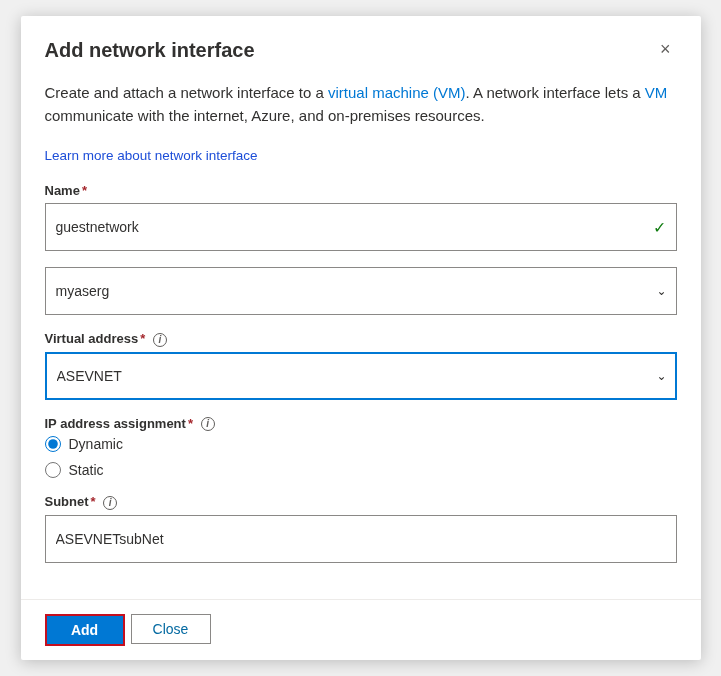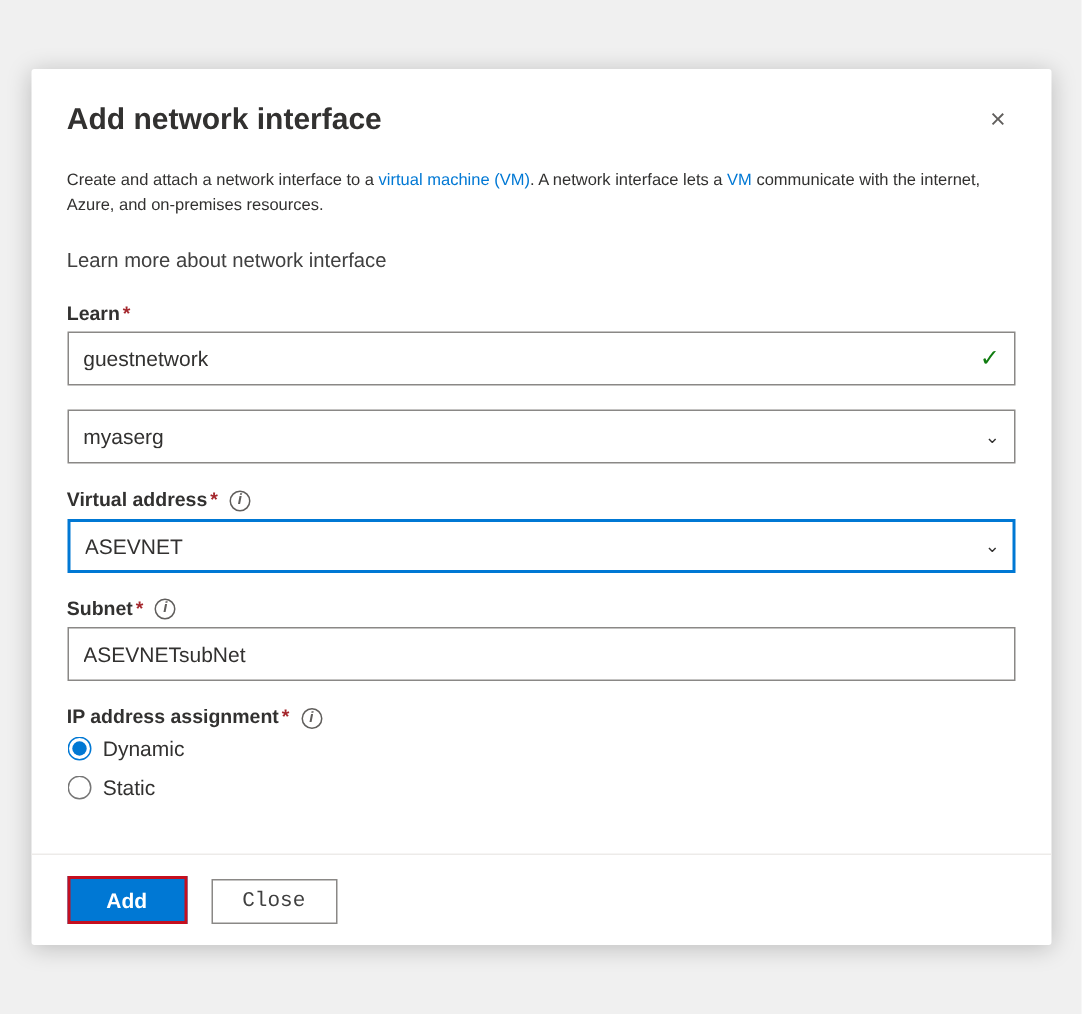--- a/index.html
+++ b/index.html
@@ -39,28 +39,28 @@
       cursor: pointer;
       font-size: 18px;
       color: #605e5c;
       padding: 4px 6px;
       line-height: 1;
     }
     .dialog-body {
       padding: 4px 24px 20px 24px;
     }
     .description {
-      font-size: 11px;
+      font-size: 15px;
       color: #323130;
       line-height: 1.5;
       margin-bottom: 21px;
     }
     .learn-link {
       display: block;
-      color: #404040;
+      color: #1d4ed8;
       text-decoration: none;
       font-size: 13.5px;
       margin-bottom: 20px;
       cursor: pointer;
     }
     .form-group {
       margin-bottom: 16px;
     }
     .form-label {
       display: block;
@@ -85,21 +85,21 @@
       color: #605e5c;
       margin-left: 4px;
       cursor: pointer;
       font-style: italic;
       font-weight: bold;
       vertical-align: middle;
       line-height: 1;
     }
     .form-input {
       width: 100%;
-      height: 36px;
+      height: 48px;
       border: 1px solid #8a8886;
       padding: 0 10px;
       font-size: 14px;
       color: #323130;
       background: #ffffff;
       outline: none;
       font-family: inherit;
     }
     .form-input.valid {
       border-color: #8a8886;
@@ -154,65 +154,65 @@
       accent-color: #0078d4;
       cursor: pointer;
     }
     .radio-label {
       font-size: 14px;
       color: #323130;
       cursor: pointer;
     }
     .dialog-footer {
       display: flex;
-      align-items: flex-end;
+      align-items: flex-start;
       padding: 14px 24px;
       border-top: 1px solid #edebe9;
-      gap: 16px;
+      gap: 6px;
     }
     .btn-primary {
       background: #0078d4;
       color: #ffffff;
       border: 2px solid #c50f1f;
       padding: 6px 20px;
       font-size: 14px;
       font-weight: 600;
       cursor: pointer;
       font-family: inherit;
       min-width: 80px;
     }
     .btn-secondary {
       background: #ffffff;
-      color: #404040;
+      color: #0369a1;
       border: 1px solid #8a8886;
       padding: 6px 20px;
       font-size: 14px;
       cursor: pointer;
-      font-family: Liberation Mono, monospace;
+      font-family: Liberation Sans, sans-serif;
       min-width: 80px;
     }
   </style>
 </head>
 <body>
 
 <div class="dialog">
   <div class="dialog-header">
     <span class="dialog-title">Add network interface</span>
     <button class="close-btn">×</button>
   </div>
 
   <div class="dialog-body">
     <p class="description">
       Create and attach a network interface to a <span style="color:#0078d4;">virtual machine (VM)</span>. A network interface lets a <span style="color:#0078d4;">VM</span> communicate with the internet, Azure, and on-premises resources.
     </p>
     <a class="learn-link">Learn more about network interface</a>
 
     <div class="form-group">
       <label class="form-label">
-        <span>Learn</span><span class="required">*</span>
+        <span>Name</span><span class="required">*</span>
       </label>
       <div class="input-with-check">
         <input type="text" class="form-input valid" value="guestnetwork" style="">
         <span class="check-icon">✓</span>
       </div>
     </div>
 
     <div class="form-group">
       <div class="select-wrapper">
         <select class="form-input">
@@ -226,45 +226,45 @@
       <label class="form-label">
         <span>Virtual address</span><span class="required">*</span>
         <span class="info-icon">i</span>
       </label>
       <div class="select-wrapper">
         <select class="form-input virtual-network-input">
           <option>ASEVNET</option>
         </select>
         <span class="select-arrow">⌄</span>
       </div>
-    </div>
-
-    <div class="form-group">
-      <label class="form-label">
-        <span>Subnet</span><span class="required">*</span>
-        <span class="info-icon">i</span>
-      </label>
-      <input type="text" class="form-input" value="ASEVNETsubNet" style="">
     </div>
 
     <div class="form-group">
       <label class="form-label">
         <span>IP address assignment</span><span class="required">*</span>
         <span class="info-icon">i</span>
       </label>
       <div class="radio-group">
         <label class="radio-item">
           <input type="radio" name="ip_assignment" class="radio-input" checked="" style="">
           <span class="radio-label">Dynamic</span>
         </label>
         <label class="radio-item">
           <input type="radio" name="ip_assignment" class="radio-input" style="">
           <span class="radio-label">Static</span>
         </label>
       </div>
     </div>
+
+    <div class="form-group">
+      <label class="form-label">
+        <span>Subnet</span><span class="required">*</span>
+        <span class="info-icon">i</span>
+      </label>
+      <input type="text" class="form-input" value="ASEVNETsubNet" style="">
+    </div>
   </div>
 
   <div class="dialog-footer">
     <button class="btn-primary">Add</button>
     <button class="btn-secondary">Close</button>
   </div>
 </div>
 
 </body></html>

